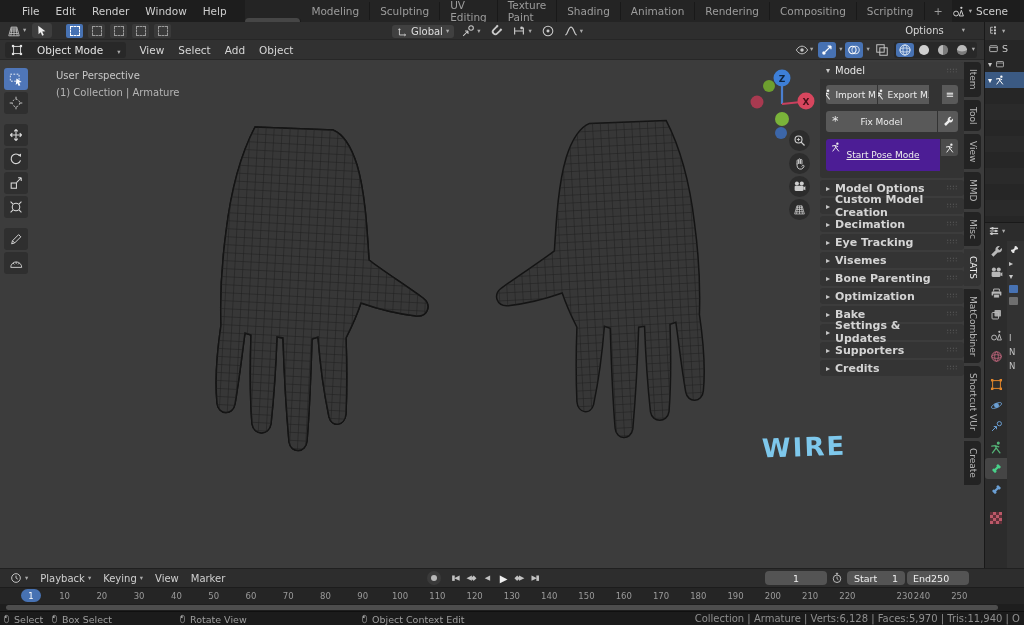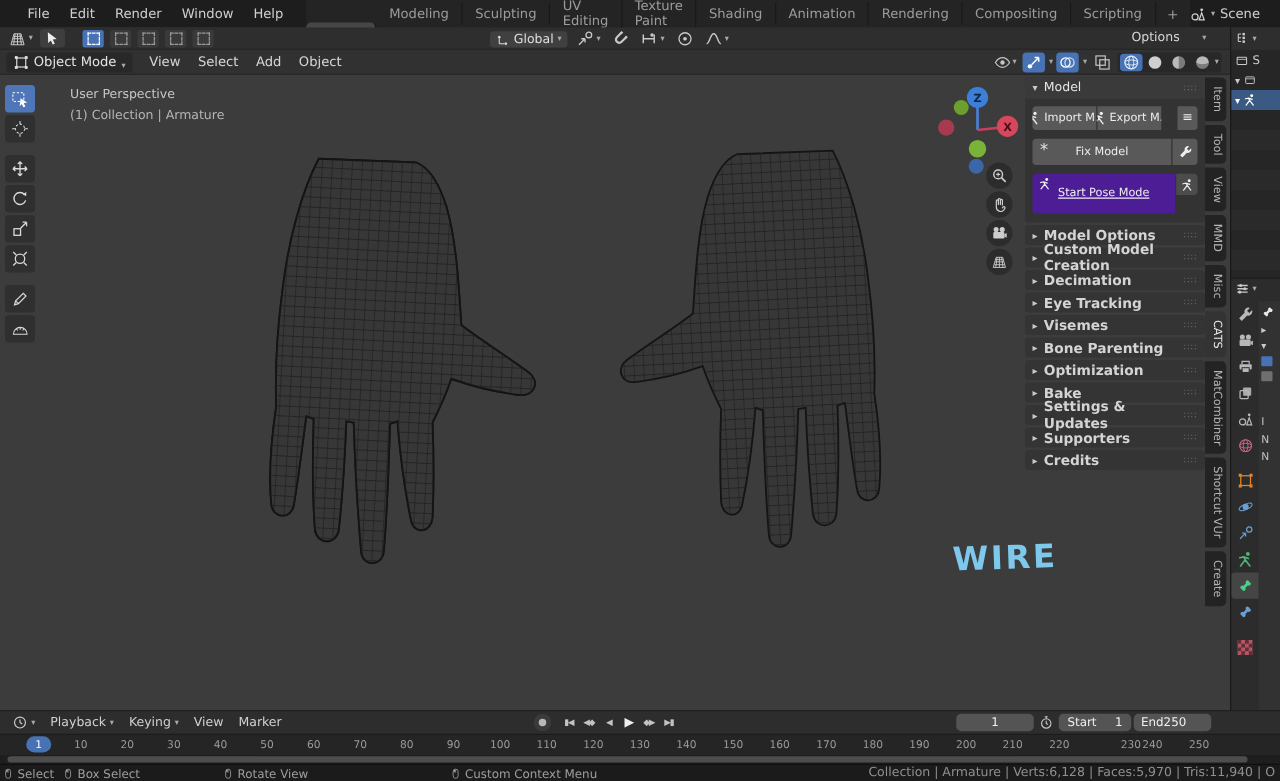--- a/index.html
+++ b/index.html
@@ -33,21 +33,21 @@
   .selmode .sq{width:8px;height:8px;border:1px dashed #9b9b9b;}
   .selmode.active{background:#4772b3;}
   .selmode.active .sq{border-color:#fff;}
   .tr-center{position:absolute;left:392px;top:1px;display:flex;align-items:center;gap:5px;height:16px;}
   .pill{display:flex;align-items:center;gap:3px;background:#404040;border-radius:3px;padding:1px 5px;color:#dedede;font-size:10px;}
   .tr-right{margin-left:auto;margin-right:14px;display:flex;align-items:center;gap:18px;color:#d6d6d6;font-size:10px;}
 
   
   #vp-header{position:absolute;left:0;top:40px;width:984px;height:20px;background:#313131;
              display:flex;align-items:center;padding:0 5px;box-sizing:border-box;border-bottom:1px solid #272727;}
-  #mode-dropdown{display:flex;align-items:flex-end;gap:4px;background:#282828;padding:2px 6px;border-radius:3px;color:#e2e2e2;font-size:10.5px;}
+  #mode-dropdown{display:flex;align-items:flex-end;gap:14px;background:#282828;padding:2px 6px;border-radius:3px;color:#e2e2e2;font-size:10.5px;}
   #vp-menus{display:flex;margin-left:6px;}
   .vp-menu{padding:3px 7px;font-size:10.5px;color:#d6d6d6;}
   .vph-right{margin-left:auto;display:flex;align-items:center;gap:3px;margin-right:2px;}
   .togglebtn{display:flex;align-items:center;gap:1px;padding:1px 2px;border-radius:3px;color:#c6c6c6;}
   .togglebtn.on{background:#4772b3;color:#fff;}
   .shade-group{display:flex;align-items:center;gap:1px;background:#282828;border-radius:3px;padding:1px 2px;}
   .shade{width:18px;height:14px;display:flex;align-items:center;justify-content:center;color:#b9b9b9;border-radius:3px;}
   .shade.on{background:#4772b3;color:#dfe9f5;}
 
   
@@ -133,21 +133,21 @@
   #tl-controls{position:absolute;left:427px;top:2px;display:flex;gap:2px;align-items:center;}
   .tl-btn{width:14px;height:14px;color:#c2c2c2;font-size:7px;display:flex;align-items:center;justify-content:center;letter-spacing:-1px;}
   .tl-btn.play{color:#efefef;font-size:10px;}
   .rec-btn{width:14px;height:14px;border-radius:50%;background:#3a3a3a;display:flex;align-items:center;justify-content:center;margin-right:5px;}
   .rec-dot{width:6px;height:6px;border-radius:50%;background:#b8b8b8;}
   .tl-field{position:absolute;top:2px;height:14px;background:#545454;border-radius:4px;color:#efefef;
             font-size:9.5px;display:flex;align-items:center;justify-content:center;box-sizing:border-box;}
   #frame-field{left:765px;width:62px;}
   #stopwatch-btn{position:absolute;left:831px;top:2px;color:#c8c8c8;}
   #start-field{left:847px;width:58px;justify-content:space-between;padding:0 7px;}
-  #end-field{left:907px;width:62px;justify-content:flex-end;padding:0 20px;}
+  #end-field{left:907px;width:62px;justify-content:flex-start;padding:0 6px;}
   #tl-ruler{height:16px;background:#252525;border-top:1px solid #1c1c1c;position:relative;}
   .frame-num{position:absolute;top:3px;transform:translateX(-50%);font-size:8.5px;color:#9a9a9a;}
   .frame-pill{position:absolute;top:1px;width:20px;height:13px;background:#4772b3;border-radius:7px;
               color:#fff;font-size:8.5px;display:flex;align-items:center;justify-content:center;}
   #tl-scroll{height:8px;background:#1e1e1e;position:relative;}
   #tl-scroll-handle{position:absolute;left:6px;right:26px;top:1px;height:5px;background:#4d4d4d;border-radius:2.5px;}
 
   
   #statusbar{position:absolute;left:0;top:611px;width:1024px;height:14px;background:#1b1b1b;
              border-top:1px solid #101010;box-sizing:border-box;overflow:hidden;}
@@ -975,19 +975,19 @@
         <div class="hint" style="left: 178px;">
           <svg class="ic mouse-ic">
             <use href="#sym-mouse"></use>
           </svg>
           <span>Rotate View</span>
         </div>
         <div class="hint" style="left: 360px;">
           <svg class="ic mouse-ic">
             <use href="#sym-mouse"></use>
           </svg>
-          <span>Custom Context Menu</span>
+          <span>Object Context Edit</span>
         </div>
       </div>
     <div id="status-stats">Collection | Armature | Verts:6,128 | Faces:5,970 | Tris:11,940 | O</div>
   </div>
 
 </div>
 
 </body></html>

